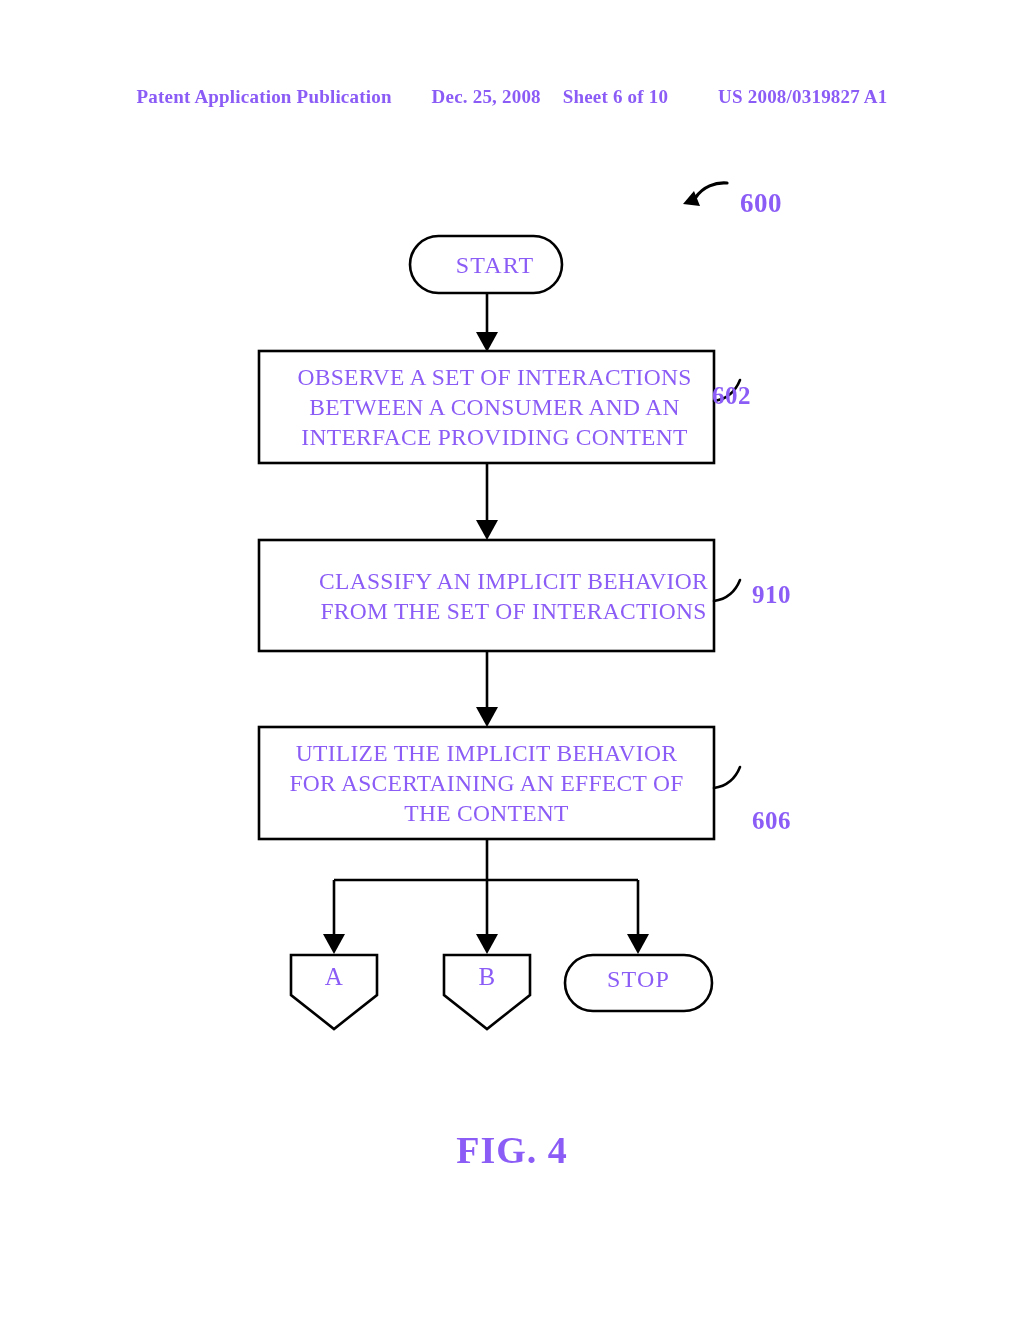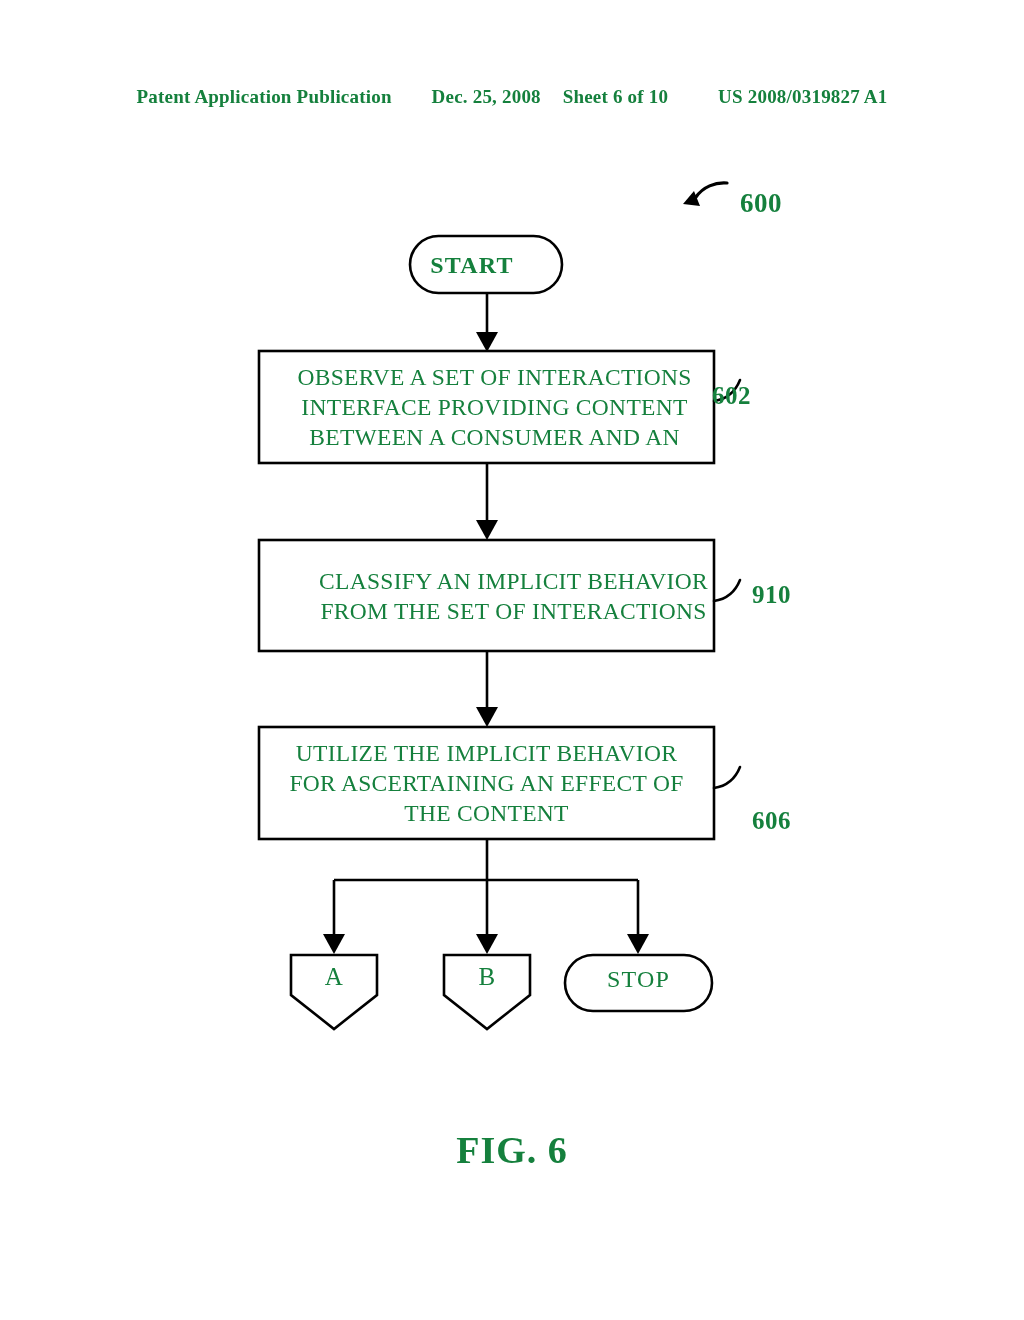--- a/index.html
+++ b/index.html
@@ -7,21 +7,21 @@
     padding: 0;
     background: #ffffff;
   }
   #page {
     position: relative;
     width: 1024px;
     height: 1320px;
     background: #ffffff;
     overflow: hidden;
     font-family: "Liberation Serif", "DejaVu Serif", serif;
-    color: #15803d;
+    color: #8b5cf6;
   }
 
   
   .pub-header {
     position: absolute;
     left: 0;
     top: 86px;
     width: 1024px;
     text-align: center;
     font-family: "Liberation Serif", "DejaVu Serif", serif;
@@ -193,28 +193,28 @@
       <path class="arrowhead" d="M 627,934 L 649,934 L 638,954 Z"></path>
     </g>
 
     <polygon class="shape" points="291,955 377,955 377,995 334,1029 291,995"></polygon>
 
     <polygon class="shape" points="444,955 530,955 530,995 487,1029 444,995"></polygon>
 
     <rect class="shape" x="565" y="955" width="147" height="56" rx="28" ry="28"></rect>
   </svg>
 
-  <div class="node-text term" style="left:396px; top:236px; width:152px; height:57px;font-weight:bold;">
+  <div class="node-text term" style="left:419px; top:236px; width:152px; height:57px;">
     <span>START</span>
   </div>
 
   <div class="node-text" style="left:259px; top:351px; width:471px; height:112px;">
     <span>OBSERVE A SET OF INTERACTIONS</span>
+    <span>BETWEEN A CONSUMER AND AN</span>
     <span>INTERFACE PROVIDING CONTENT</span>
-    <span>BETWEEN A CONSUMER AND AN</span>
   </div>
 
   <div class="node-text" style="left:259px; top:540px; width:509px; height:111px;">
     <span>CLASSIFY AN IMPLICIT BEHAVIOR</span>
     <span>FROM THE SET OF INTERACTIONS</span>
   </div>
 
   <div class="node-text" style="left:259px; top:727px; width:455px; height:112px;">
     <span>UTILIZE THE IMPLICIT BEHAVIOR</span>
     <span>FOR ASCERTAINING AN EFFECT OF</span>
@@ -234,15 +234,15 @@
   </div>
 
   <div class="ref-num big" style="left:740px; top:171px;">600</div>
 
   <div class="ref-num" style="left:712px; top:365px;">602</div>
 
   <div class="ref-num" style="left:752px; top:564px;">910</div>
 
   <div class="ref-num" style="left:752px; top:790px;">606</div>
 
-  <div class="fig-caption">FIG. 6</div>
+  <div class="fig-caption">FIG. 4</div>
 
 </div>
 
 </body></html>

